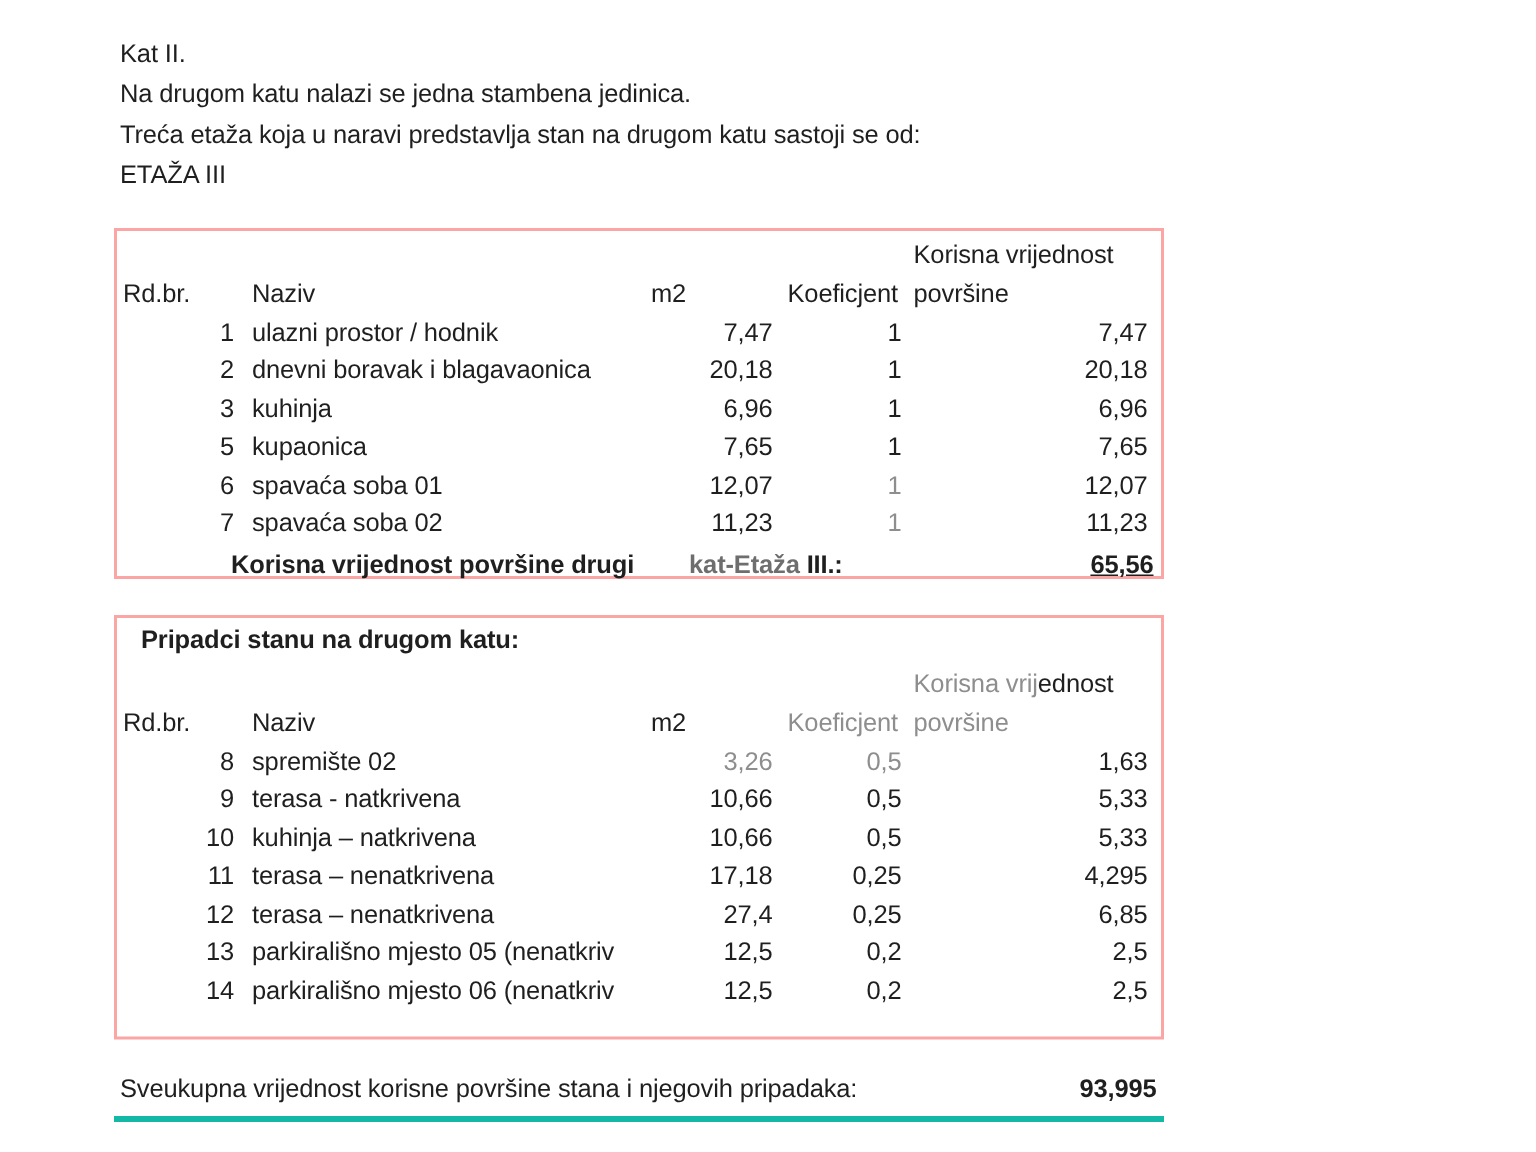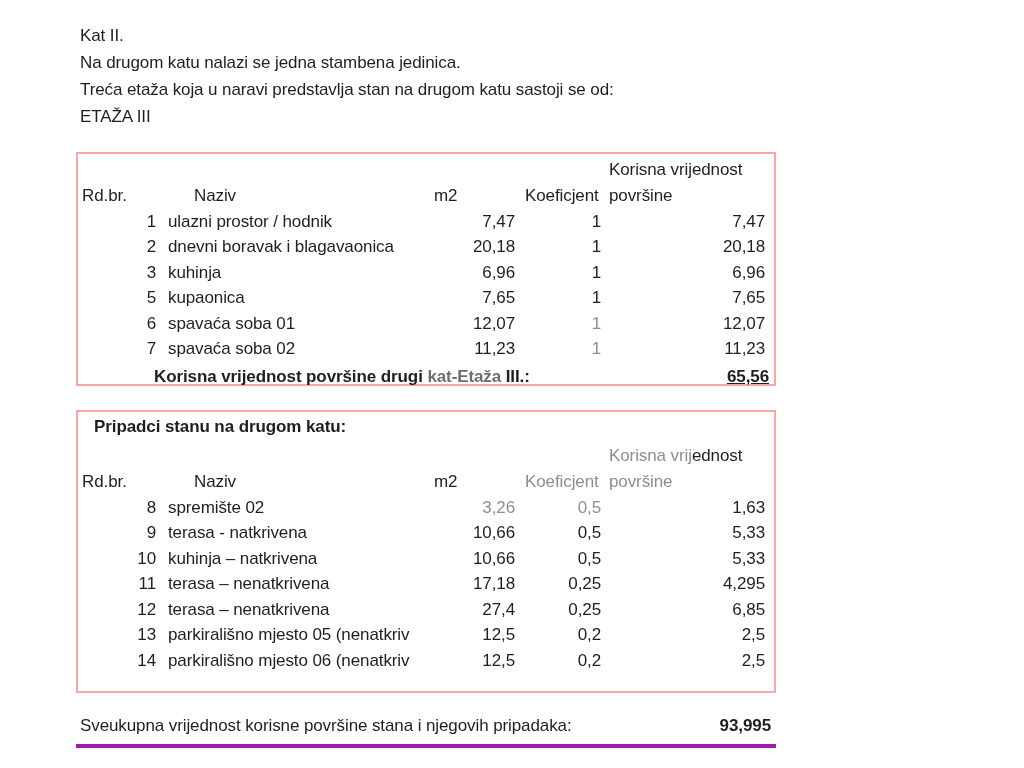--- a/index.html
+++ b/index.html
@@ -21,36 +21,36 @@
   .grid { display:grid; grid-template-columns:84px 270px 85px 88px 165px; align-items:center; }
   .hdrline { height:26px; }
   .trow  { height:25.5px; }
   .c1 { text-align:right; padding-right:6px; }
   .c2 { text-align:left;  padding-left:6px; white-space:nowrap; overflow:hidden; }
   .c3 { text-align:right; padding-right:2px; }
   .c4 { text-align:right; padding-right:4px; }
   .c5 { text-align:right; padding-right:5px; }
   .hl { text-align:left; }
   .h-rdbr { padding-left:4px; }
-  .h-naziv { padding-left:6px;margin-left:26px; }
+  .h-naziv { padding-left:6px; }
   .h-m2 { padding-left:2px; }
   .h-koef { padding-left:8px; }
   .h-povr { padding-left:4px; }
   .gray { color:#8e8e8e; }
-  .gray2 { color:#6e6e6e; }
+  .gray2 { color:#6e6e6e;margin-left:32px; }
   .tbl-title { font-weight:bold; padding:2px 0 0 16px; height:26px; }
   .total-row { display:flex; align-items:center; font-weight:bold; padding:2px 5px 0 76px; height:26px; }
   .total-row.t2 { padding-left:22px; }
   .total-label { flex:1; white-space:nowrap; }
   .total-value { text-align:center;text-decoration:underline; }
   .summary {
     position:absolute; left:76px; top:712px; width:700px; box-sizing:border-box;
     display:flex; align-items:flex-end;
     padding:4px 5px 8px 4px;
-    border-bottom:4px solid #a21caf;
+    border-bottom:4px solid #14b8a6;
   }
   .summary-label { flex:1; }
   .summary-value { font-weight:bold; }
 </style>
 </head>
 <body>
 
 <div class="intro">
   <div>Kat II.</div>
   <div>Na drugom katu nalazi se jedna stambena jedinica.</div>

